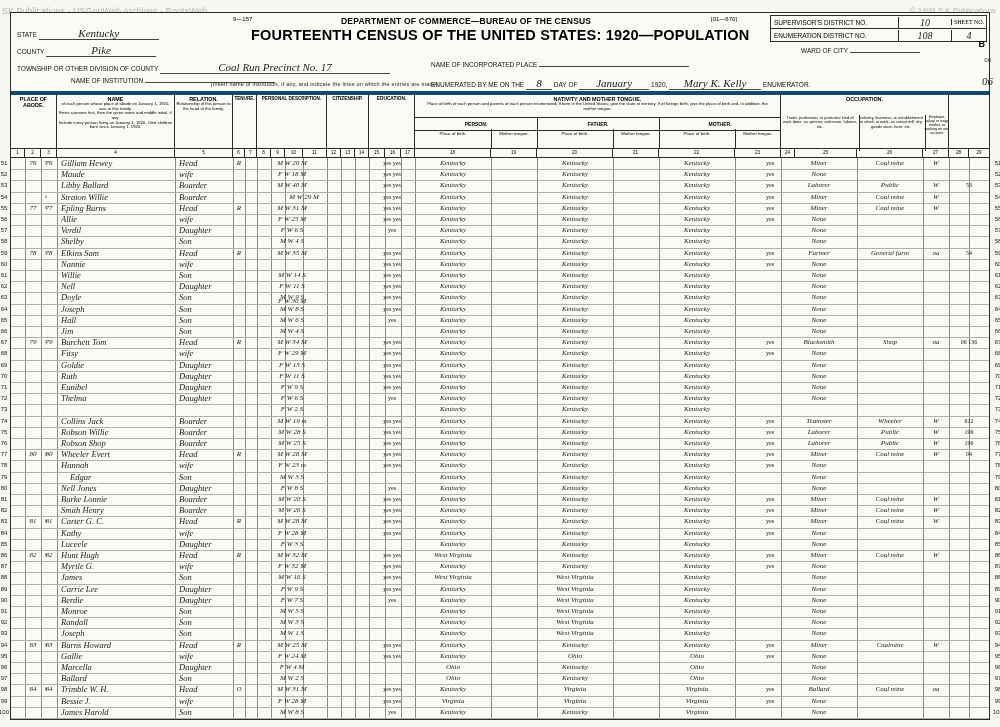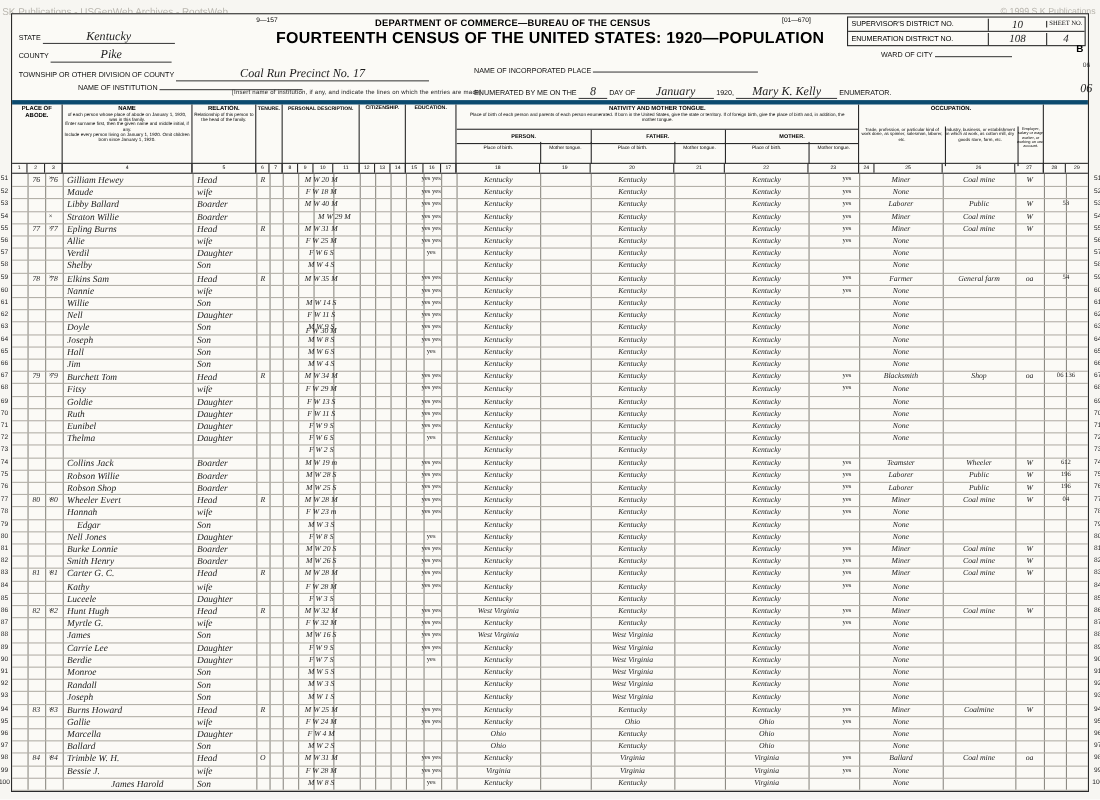--- a/index.html
+++ b/index.html
@@ -1230,21 +1230,21 @@
           <div class="cell c sm" style="left: 846px; width: 66px; line-height: 11.2px;"></div>
           <div class="cell c sm" style="left: 912px; width: 26px; line-height: 11.2px;"></div>
           <div class="cell c xs" style="left: 938px; width: 40px; line-height: 11.2px; font-style: normal;"></div>
         </div>
         <div class="hline" style="top: 560px;"></div>
         <div class="row" style="top: 548.8px; height: 11.2px;">
           <div class="lineno" style="line-height: 11.2px; left: -14px;">100</div>
           <div class="lineno" style="line-height: 11.2px; left: 980px;">100</div>
           <div class="cell c sm" style="left: 14px; width: 16px; line-height: 11.2px;"></div>
           <div class="cell c sm" style="left: 30px; width: 16px; line-height: 11.2px;"></div>
-          <div class="cell " style="left: 50px; width: 114px; line-height: 11.2px; margin-left: 40px;">James Harold</div>
+          <div class="cell " style="left: 50px; width: 114px; line-height: 11.2px;">James Harold</div>
           <div class="cell " style="left: 168px; width: 54px; line-height: 11.2px;">Son</div>
           <div class="cell c sm" style="left: 222px; width: 12px; line-height: 11.2px;"></div>
           <div class="cell c sm" style="left: 246px; width: 70px; line-height: 11.2px;">M W 8 S</div>
           <div class="cell c xs" style="left: 358px; width: 46px; line-height: 11.2px; font-style: normal;">yes</div>
           <div class="cell c sm" style="left: 404px; width: 76px; line-height: 11.2px;">Kentucky</div>
           <div class="cell c sm" style="left: 526px; width: 76px; line-height: 11.2px;">Kentucky</div>
           <div class="cell c sm" style="left: 648px; width: 76px; line-height: 11.2px;">Virginia</div>
           <div class="cell c xs" style="left: 748px; width: 22px; line-height: 11.2px; font-style: normal;"></div>
           <div class="cell c sm" style="left: 770px; width: 76px; line-height: 11.2px;">None</div>
           <div class="cell c sm" style="left: 846px; width: 66px; line-height: 11.2px;"></div>

